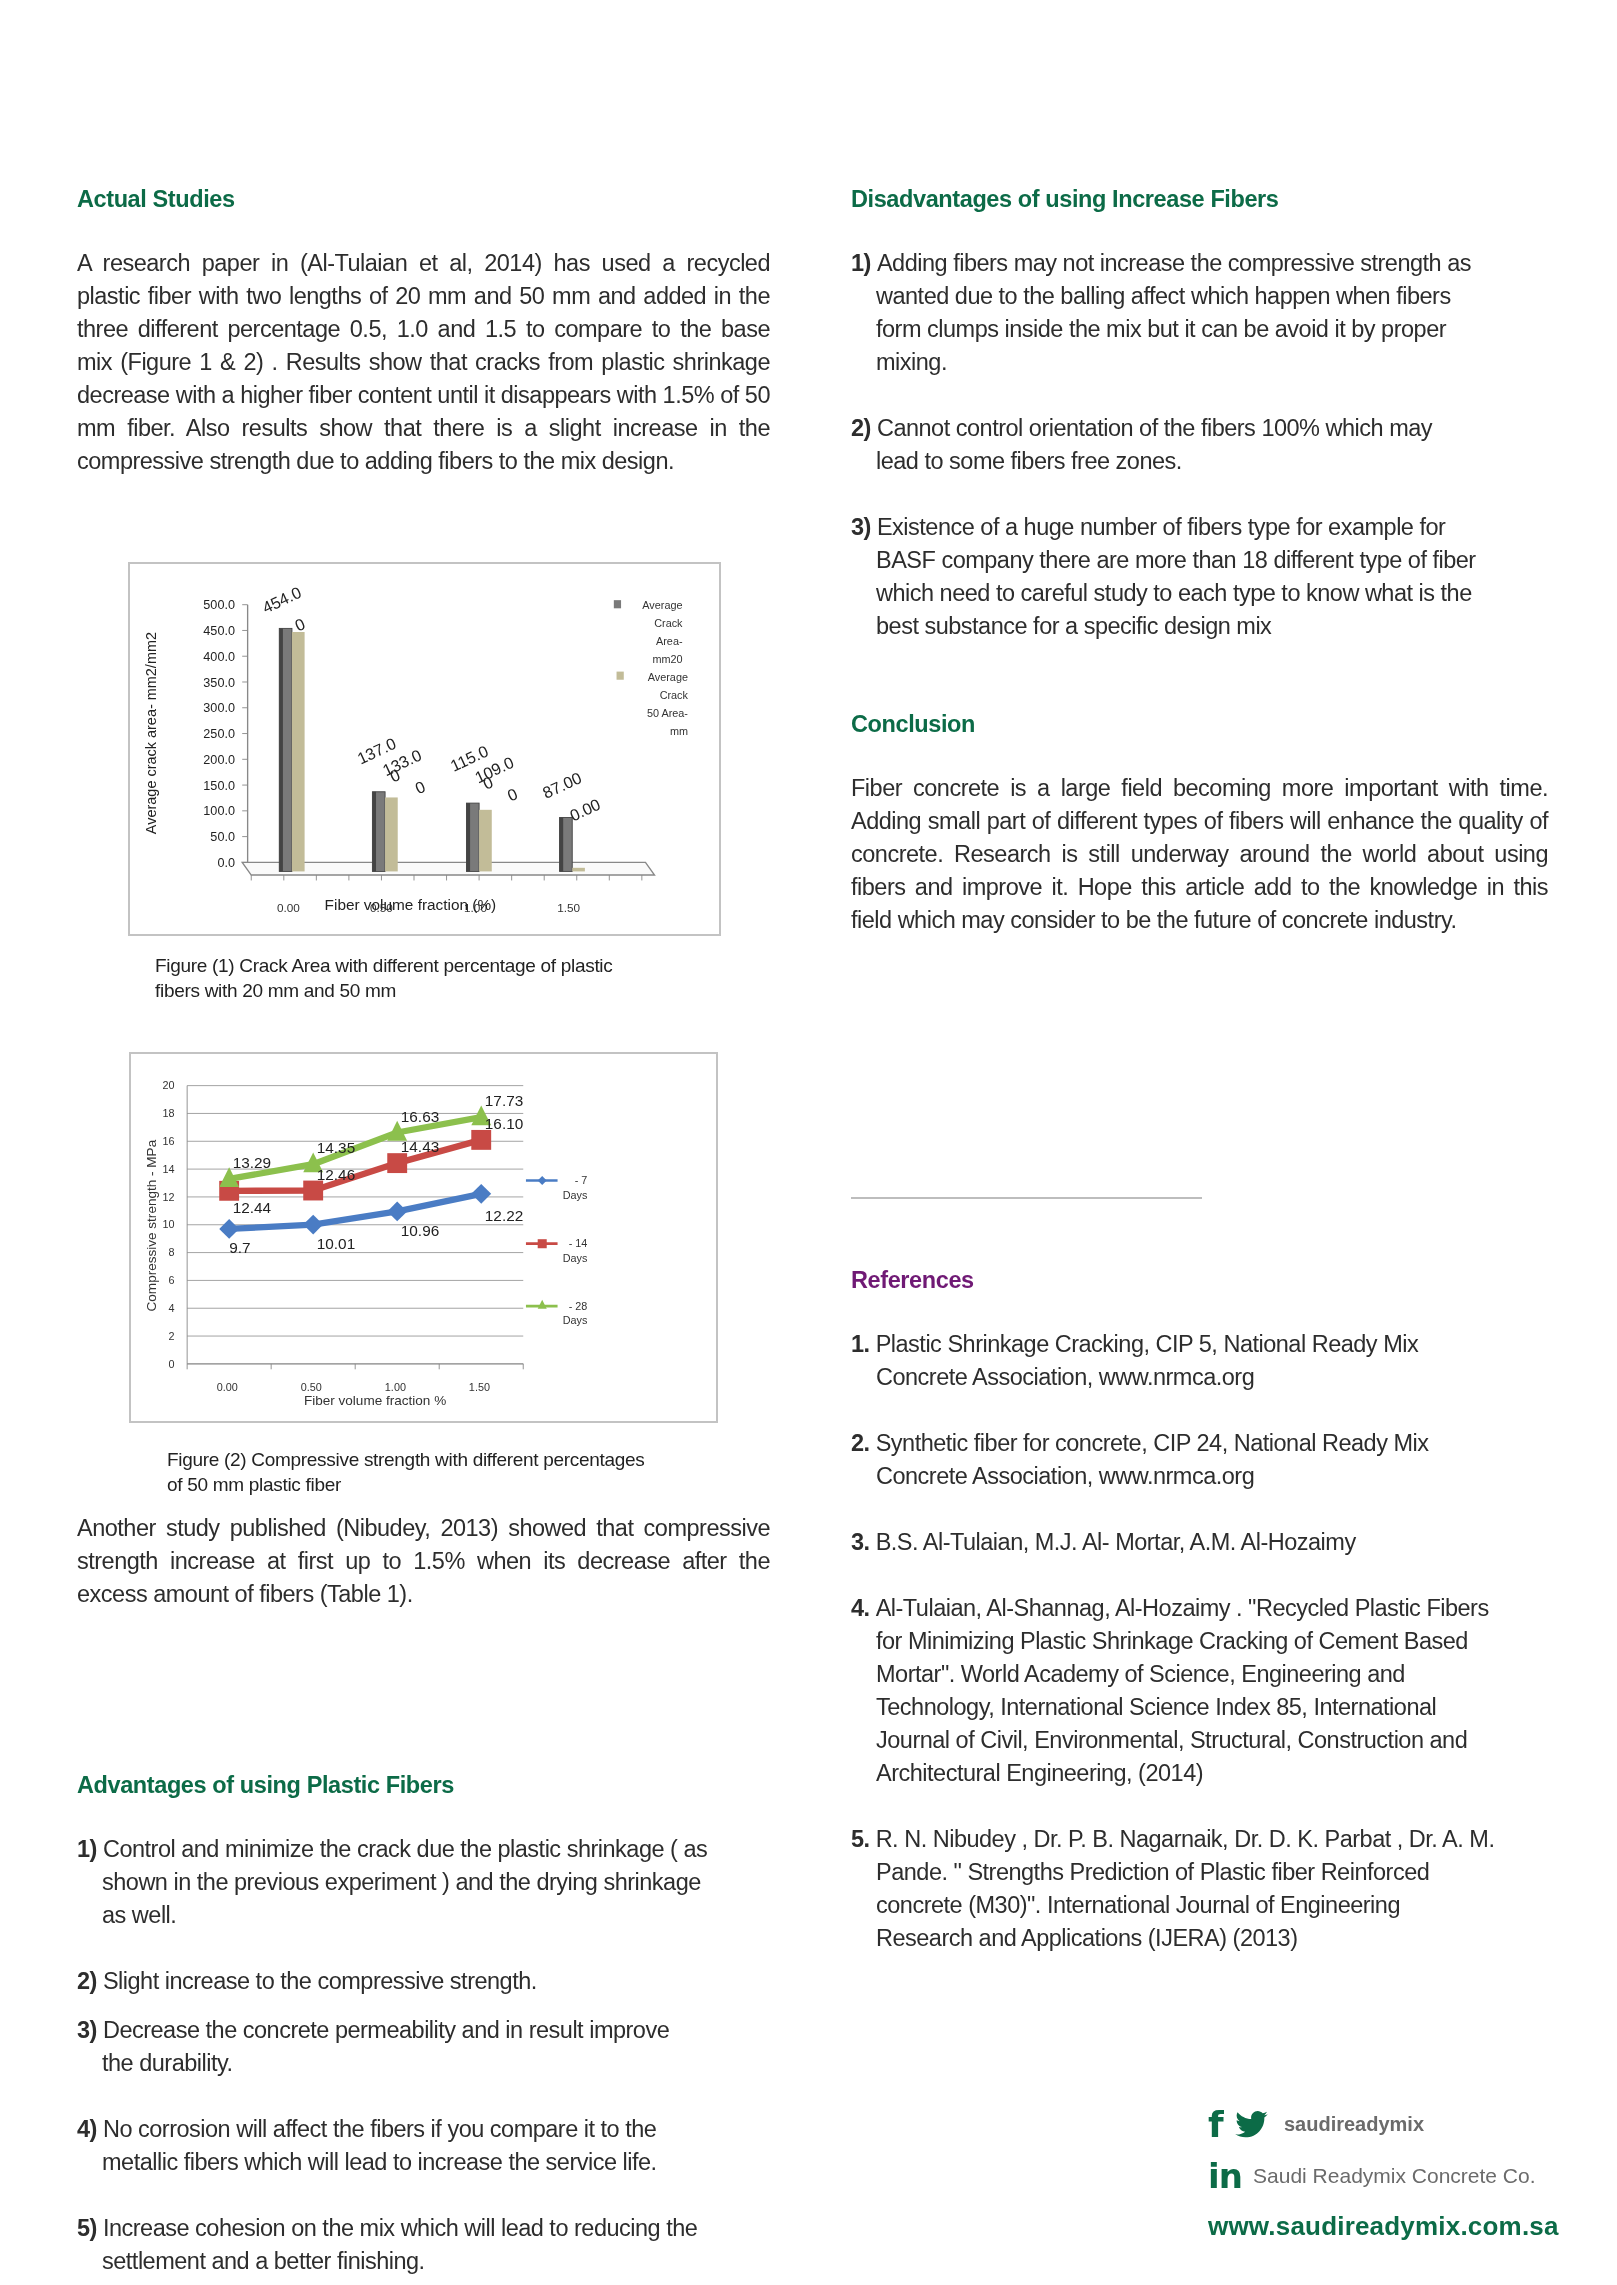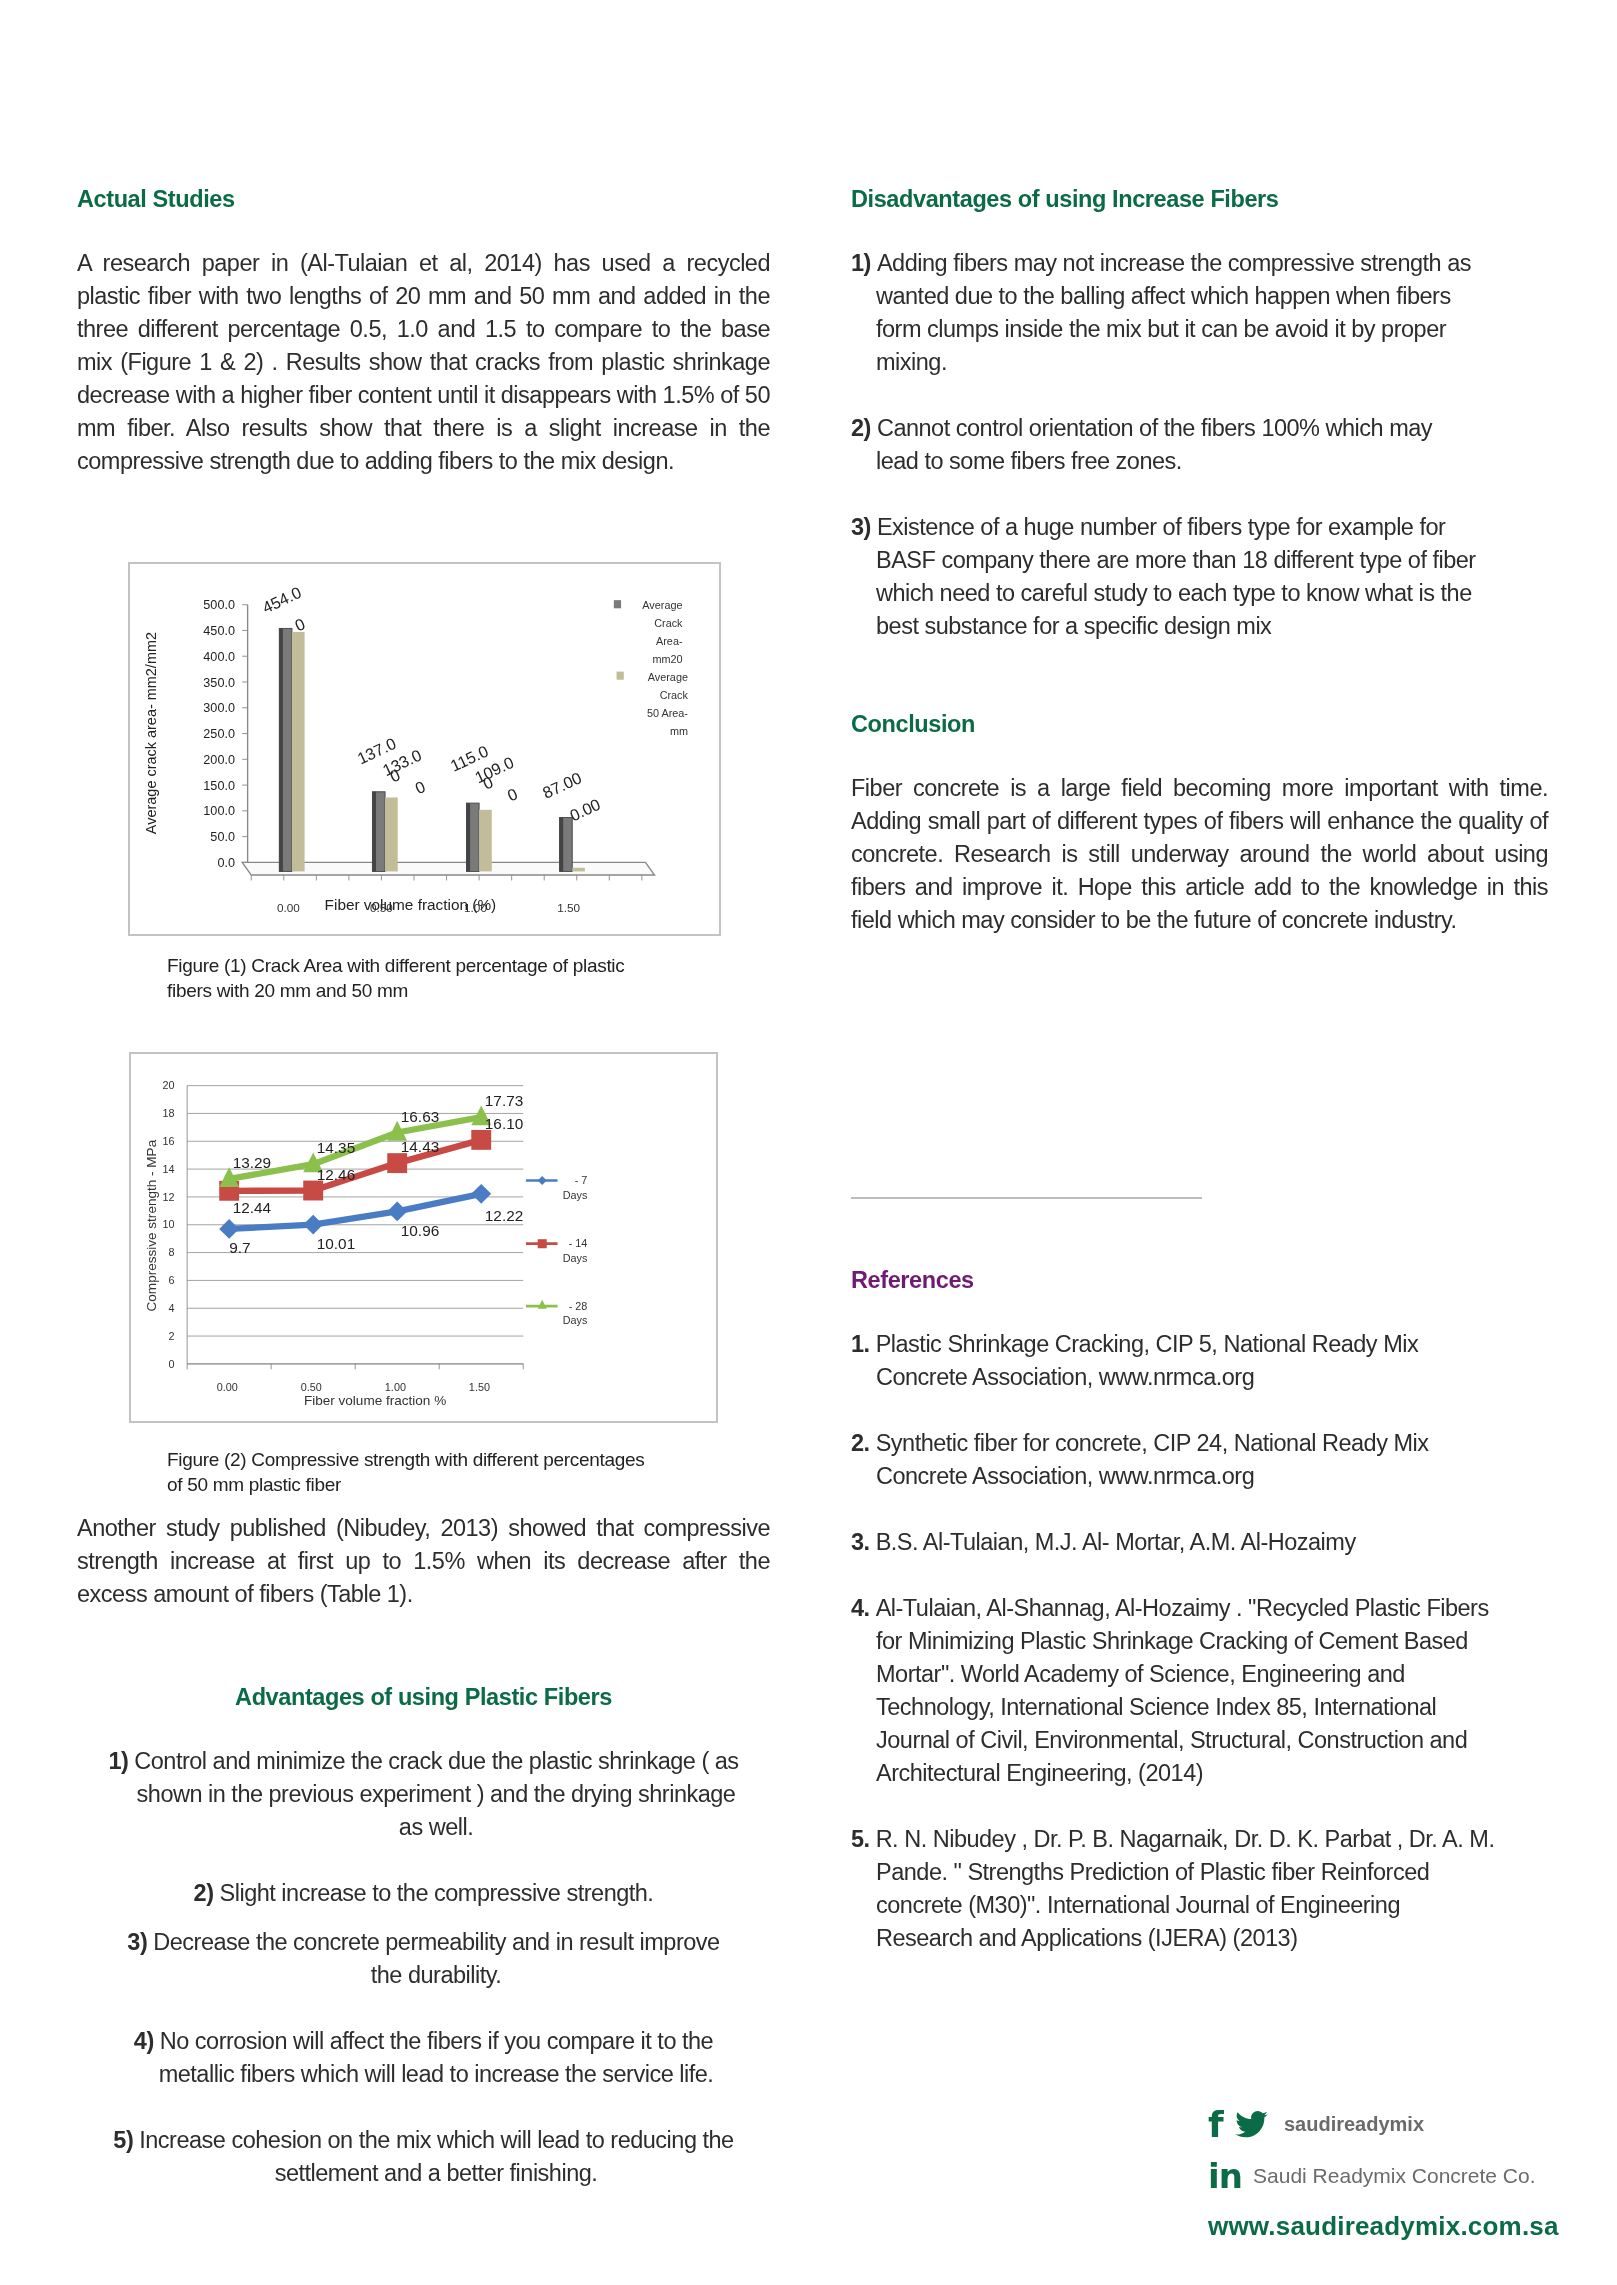--- a/index.html
+++ b/index.html
@@ -108,21 +108,21 @@
       <text x="611" y="70" text-anchor="end" font-size="12" fill="#333">Crack</text>
       <text x="611" y="90" text-anchor="end" font-size="12" fill="#333">Area-</text>
       <text x="611" y="110" text-anchor="end" font-size="12" fill="#333">mm20</text>
       <rect x="538" y="119" width="8" height="9" fill="#c2bc98"></rect>
       <text x="617" y="129" text-anchor="end" font-size="12" fill="#333">Average</text>
       <text x="617" y="149" text-anchor="end" font-size="12" fill="#333">Crack</text>
       <text x="617" y="169" text-anchor="end" font-size="12" fill="#333">50 Area-</text>
       <text x="617" y="189" text-anchor="end" font-size="12" fill="#333">mm</text>
     </svg>
 </div>
-<div class="caption" style="position:absolute; left:167px; top:953px;">
+<div class="caption" style="position:absolute; left:155px; top:953px;">
   <div>Figure (1) Crack Area with different percentage of plastic</div>
   <div>fibers with 20 mm and 50 mm</div>
 </div>
 
 <div class="figbox" style="left:129px; top:1052px; width:589px; height:371px;">
   <svg id="chart2" width="583" height="365" viewBox="0 0 645 404">
       <line x1="62" x2="434" y1="343" y2="343" stroke="#9a9a9a" stroke-width="1"></line>
       <text x="48" y="347" text-anchor="end" font-size="12" fill="#333">0</text>
       <line x1="62" x2="434" y1="312.2" y2="312.2" stroke="#9a9a9a" stroke-width="1"></line>
       <text x="48" y="316.2" text-anchor="end" font-size="12" fill="#333">2</text>
@@ -200,21 +200,21 @@
 </div>
 <div class="caption" style="position:absolute; left:167px; top:1447px;">
   <div>Figure (2) Compressive strength with different percentages</div>
   <div>of 50 mm plastic fiber</div>
 </div>
 
 <div class="col col-left" style="top:1512px;">
   <div class="para">Another study published (Nibudey, 2013) showed that compressive strength increase at first up to 1.5% when its decrease after the excess amount of fibers (Table 1).</div>
 </div>
 
-<div class="col col-left" style="top:1684px;text-align:center;">
+<div class="col col-left" style="top:1772px;">
   <div class="h-green">Advantages of using Plastic Fibers</div>
   <div id="adv-list" style="margin-top:34px;">
       <div class="item">
         <div><span class="num">1) </span><span>Control and minimize the crack due the plastic shrinkage ( as</span></div>
         <span class="cont">shown in the previous experiment ) and the drying shrinkage</span>
         <span class="cont">as well.</span>
       </div>
       <div class="item" style="margin-top: 33px;">
         <div><span class="num">2) </span><span>Slight increase to the compressive strength.</span></div>
       </div>

